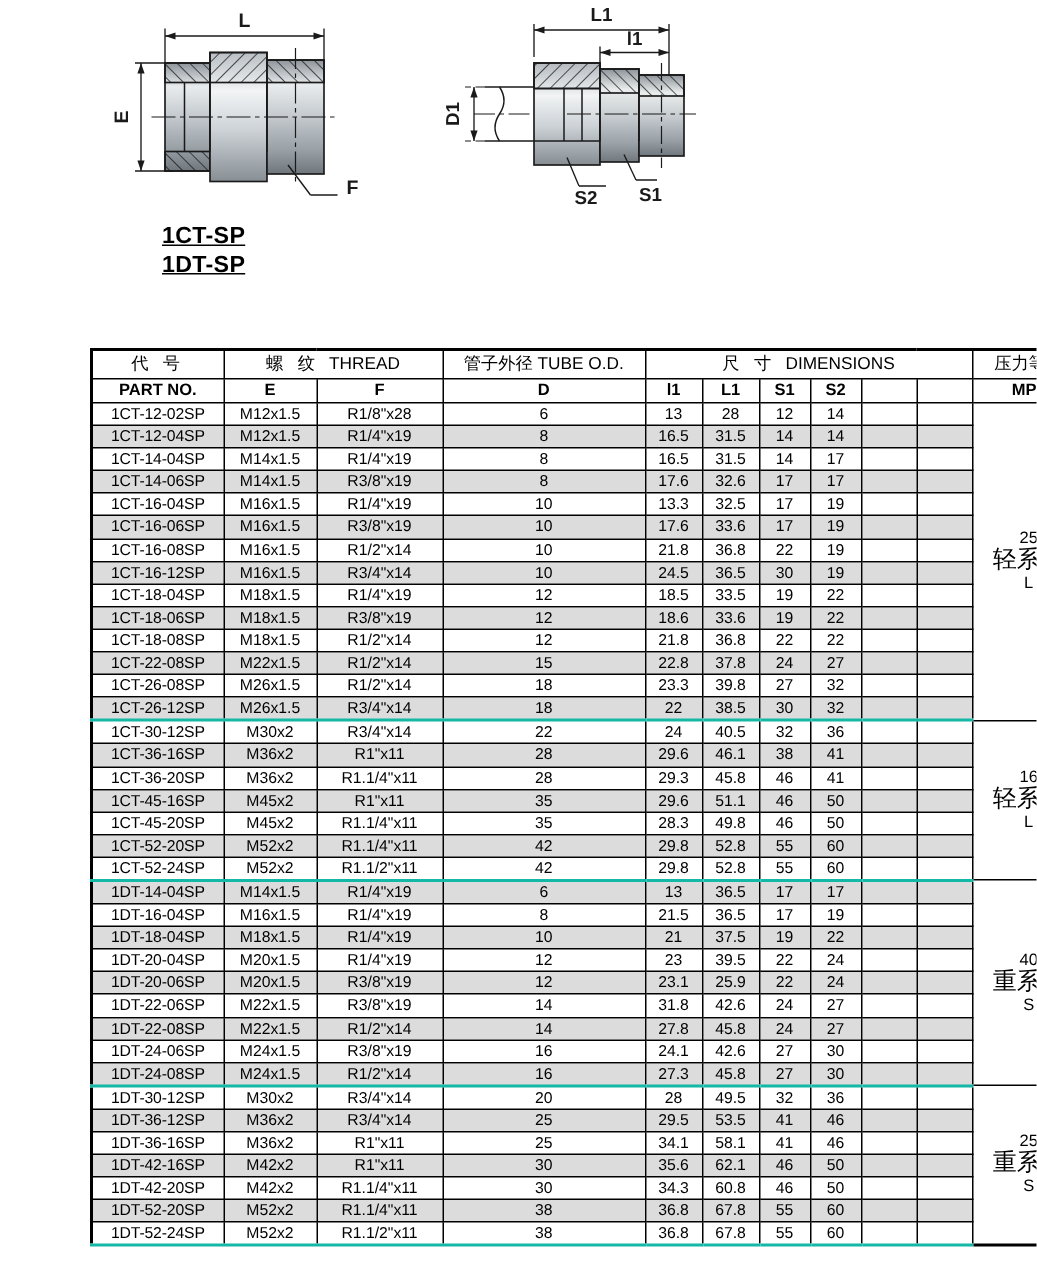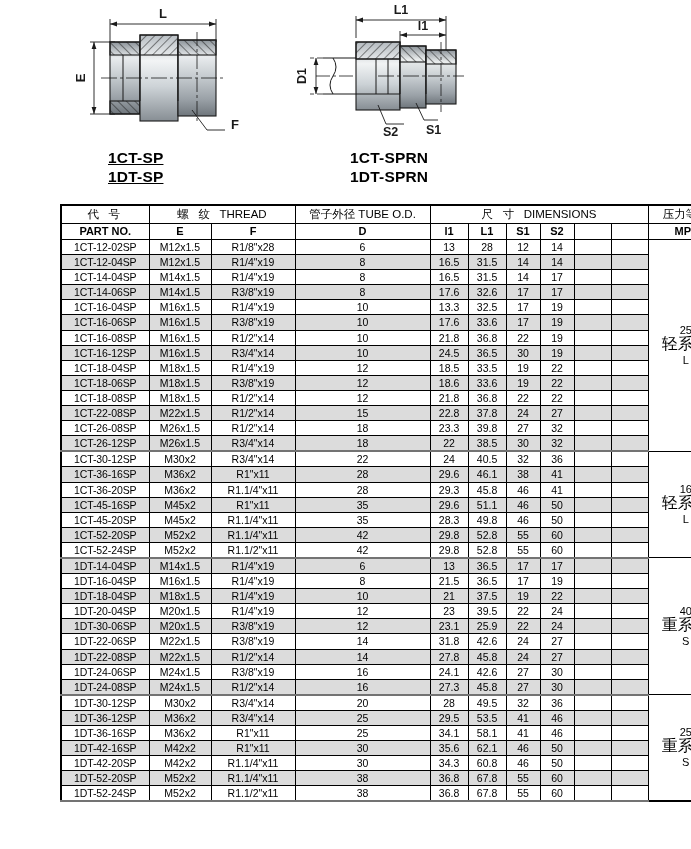--- a/index.html
+++ b/index.html
@@ -15,35 +15,35 @@
   #drawing-right{left:228px;top:2px;width:245px;height:145px;}
   .prod-titles{position:absolute;left:0;top:148px;width:475px;height:50px;}
   .title-col{position:absolute;font-weight:bold;font-size:15.5px;line-height:19px;letter-spacing:.2px;}
   #title-col-left{left:108px;top:0;text-decoration:underline;}
   #title-col-right{left:350px;top:0;}
   .cn-block{position:absolute;left:508px;top:62px;line-height:21px;}
   .cn-block .cn{font-size:15px;font-family:"DejaVu Sans",sans-serif;letter-spacing:.5px;}
   .cn-block .en{font-size:15px;letter-spacing:.3px;}
 
   
-  .tbl-wrap{position:absolute;left:14px;top:204px;width:547px;padding-left:46px;}
+  .tbl-wrap{position:absolute;left:14px;top:232px;width:547px;padding-left:46px;}
   table{border-collapse:collapse;table-layout:fixed;width:663px;
         font-size:10.5px;}
   th,td{border:1px solid #000;text-align:center;padding:0;
         height:14.1px;line-height:14.1px;white-space:nowrap;overflow:hidden;}
   thead th{font-weight:normal;}
   .hdr-top th{height:17px;line-height:17px;font-size:11.5px;}
   .hdr-sub th{height:15px;line-height:15px;font-size:11px;font-weight:bold;}
   .cn{font-family:"DejaVu Sans",sans-serif;}
   .sp-wide{letter-spacing:3px;}
   .shade{background:#dcdcdc;}
   td.part{font-size:10.5px;letter-spacing:-.1px;}
   td.thread{font-size:10.5px;}
   td.od{font-size:10.5px;}
-  .grp-end td{border-bottom:2px solid #737373;}
+  .grp-end td{border-bottom:2px solid #14b8a6;}
   .press{vertical-align:middle;font-size:11px;line-height:15px;background:#fff;}
   .press .cnsm{font-family:Liberation Mono, monospace;font-size:16px;}
   col.c-part{width:88px;}
   col.c-e{width:62px;}
   col.c-f{width:84px;}
   col.c-d{width:135px;}
   col.c-i1{width:38px;}
   col.c-l1{width:38px;}
   col.c-s1{width:34px;}
   col.c-s2{width:34px;}
@@ -213,24 +213,20 @@
       <line x1="188" y1="101" x2="196" y2="118"></line>
       <line x1="196" y1="118" x2="210" y2="118"></line>
     </g>
     <text x="198" y="132" font-size="12.5" font-weight="bold" font-family="Liberation Sans, sans-serif" fill="#1a1a1a">S1</text>
   </svg>
 
   <div class="prod-titles">
     <div class="title-col" id="title-col-left">
       <div>1CT-SP</div>
       <div>1DT-SP</div>
-    </div>
-    <div class="title-col" id="title-col-right">
-      <div>1CT-SPRN</div>
-      <div>1DT-SPRN</div>
     </div>
   </div>
 
 </div>
 
 <div class="tbl-wrap">
   <table class="outer" id="spec-table">
     <colgroup>
       <col class="c-part">
         <col class="c-e">
@@ -586,21 +582,21 @@
           <td class="thread">R1/4"x19</td>
           <td class="od">12</td>
           <td>23</td>
           <td>39.5</td>
           <td>22</td>
           <td>24</td>
           <td></td>
           <td></td>
         </tr>
         <tr>
-          <td class="part shade">1DT-30-06SP</td>
+          <td class="part shade">1DT-20-06SP</td>
           <td class="thread shade">M20x1.5</td>
           <td class="thread shade">R3/8"x19</td>
           <td class="od shade">12</td>
           <td class=" shade">23.1</td>
           <td class=" shade">25.9</td>
           <td class=" shade">22</td>
           <td class=" shade">24</td>
           <td class="shade"></td>
           <td class="shade"></td>
         </tr>

